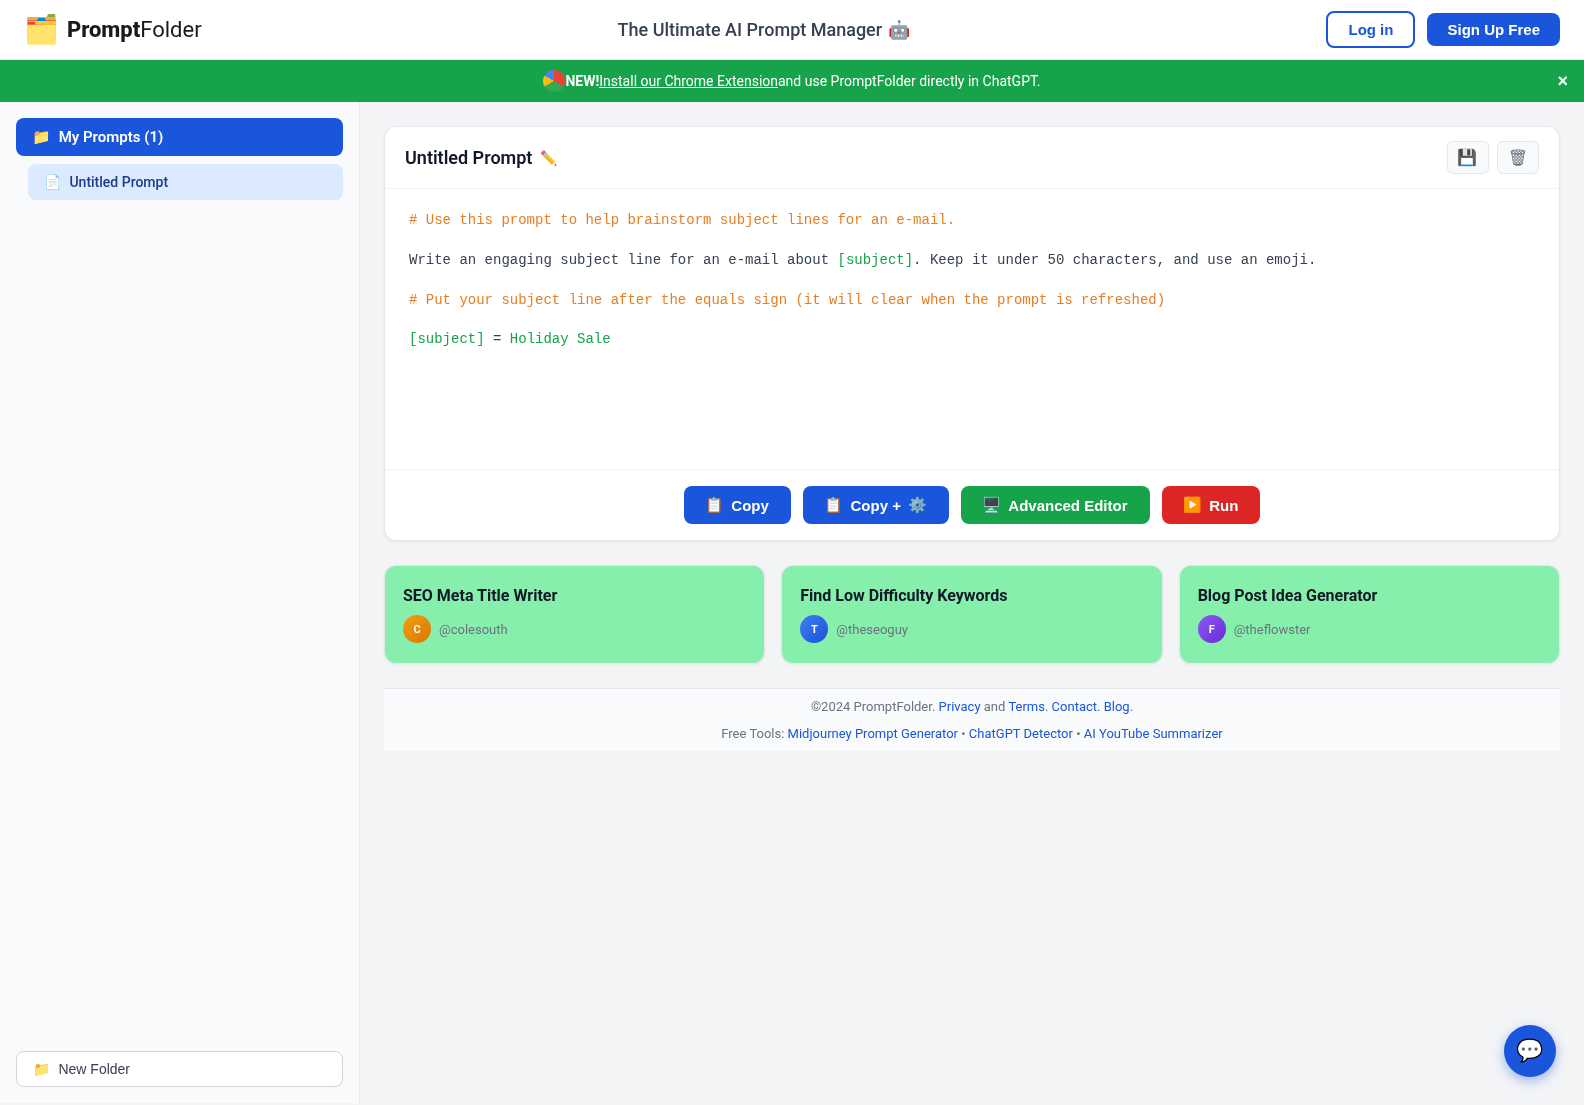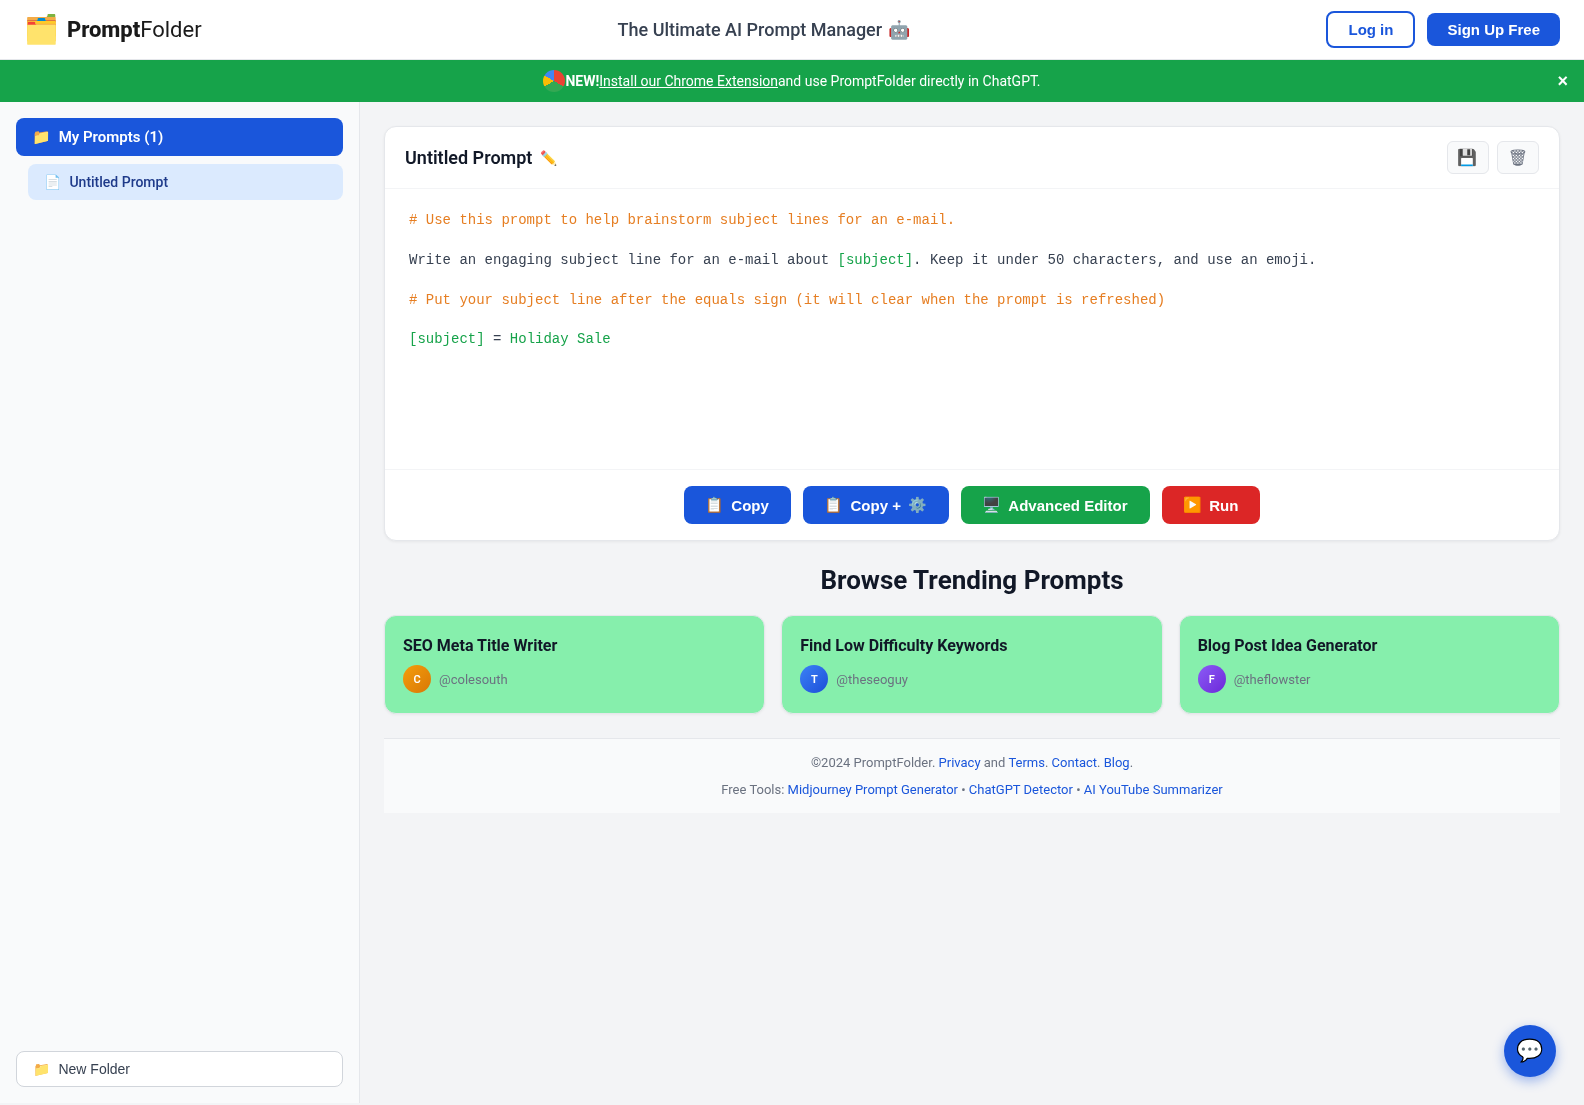--- a/index.html
+++ b/index.html
@@ -137,21 +137,21 @@
       flex-shrink: 0; overflow: hidden; display: flex; align-items: center; justify-content: center;
       font-size: 11px; color: #fff; font-weight: 600;
     }
     .avatar-1 { background: linear-gradient(135deg, #f59e0b, #d97706); }
     .avatar-2 { background: linear-gradient(135deg, #3b82f6, #1d4ed8); }
     .avatar-3 { background: linear-gradient(135deg, #8b5cf6, #6d28d9); }
 
     
     .footer {
       background: #f9fafb; border-top: 1px solid #e5e7eb;
-      padding: 16px 24px; text-align: center; font-size: 13px; color: #6b7280;
+      padding: 10px 24px; text-align: center; font-size: 13px; color: #6b7280;
     }
     .footer a { color: #1a56db; text-decoration: none; }
 
     
     .chat-btn {
       position: fixed; bottom: 28px; right: 28px;
       width: 52px; height: 52px; border-radius: 50%;
       background: #1a56db; color: #fff; border: none; cursor: pointer;
       font-size: 22px; box-shadow: 0 4px 12px rgba(26,86,219,0.4);
       display: flex; align-items: center; justify-content: center;
@@ -249,21 +249,20 @@
           <span>Advanced Editor</span>
         </button>
         <button class="btn-run">
           <span>▶️</span>
           <span>Run</span>
         </button>
       </div>
     </div>
 
     <div class="trending-section">
-      <h2 class="trending-title">Browse Trending Prompts</h2>
       <div class="trending-grid">
 
         <div class="trending-card">
           <div class="trending-card-title">SEO Meta Title Writer</div>
           <div class="trending-card-author">
             <div class="avatar avatar-1">C</div>
             <span>@colesouth</span>
           </div>
         </div>
 

